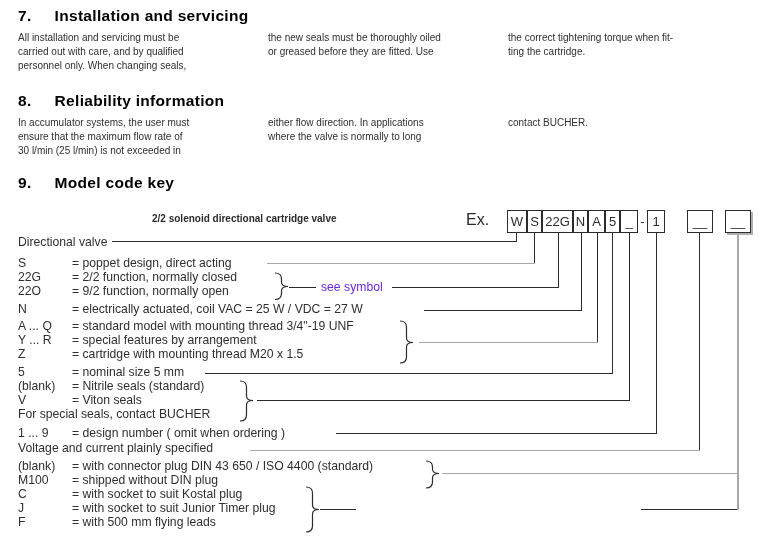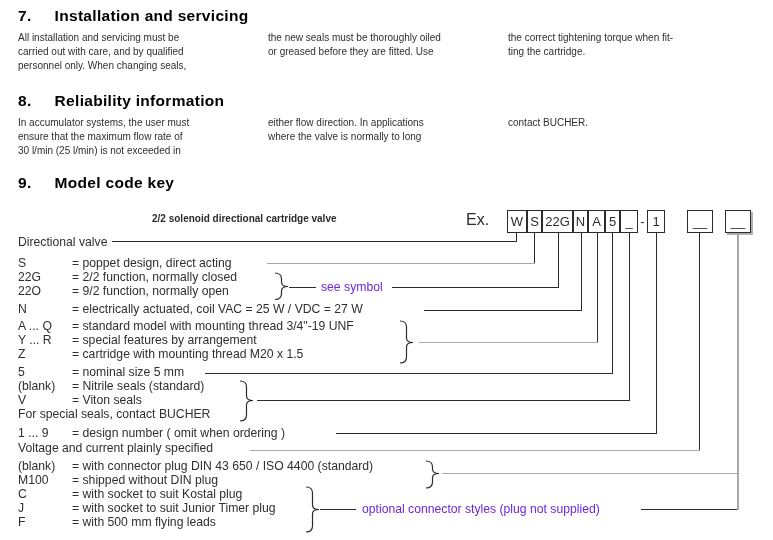--- a/index.html
+++ b/index.html
@@ -104,21 +104,20 @@
       <div class="krow" style="top: 408px;"><span class="kcode">For special seals, contact BUCHER</span></div>
       <div class="krow" style="top: 427px;"><span class="kcode">1 ... 9</span><span>= design number  ( omit when ordering )</span></div>
       <div class="krow" style="top: 442px;"><span class="kcode">Voltage and current plainly specified</span></div>
       <div class="krow" style="top: 460px;"><span class="kcode">(blank)</span><span>= with connector plug DIN 43 650 / ISO 4400 (standard)</span></div>
       <div class="krow" style="top: 474px;"><span class="kcode">M100</span><span>= shipped without DIN plug</span></div>
       <div class="krow" style="top: 488px;"><span class="kcode">C</span><span>= with socket to suit Kostal plug</span></div>
       <div class="krow" style="top: 502px;"><span class="kcode">J</span><span>= with socket to suit Junior Timer plug</span></div>
       <div class="krow" style="top: 516px;"><span class="kcode">F</span><span>= with 500 mm flying leads</span></div>
     </div>
   <div class="ann see">see symbol</div>
-  <div class="ann opt">optional connector styles (plug not supplied)</div>
 
   <svg class="overlay" width="773" height="540" viewBox="0 0 773 540">
     <g fill="none" stroke="#2b2b2b" stroke-width="1.3" shape-rendering="crispEdges">
       <path d="M112 241.5 H516.5 V233"></path>
       <path d="M534.5 264 V233"></path>
       <path d="M289 287.5 H316"></path>
       <path d="M392 287.5 H558.5 V233"></path>
       <path d="M424 310.5 H581.5 V233"></path>
       <path d="M597.5 343 V233"></path>
       <path d="M205 373.5 H612.5 V233"></path>

